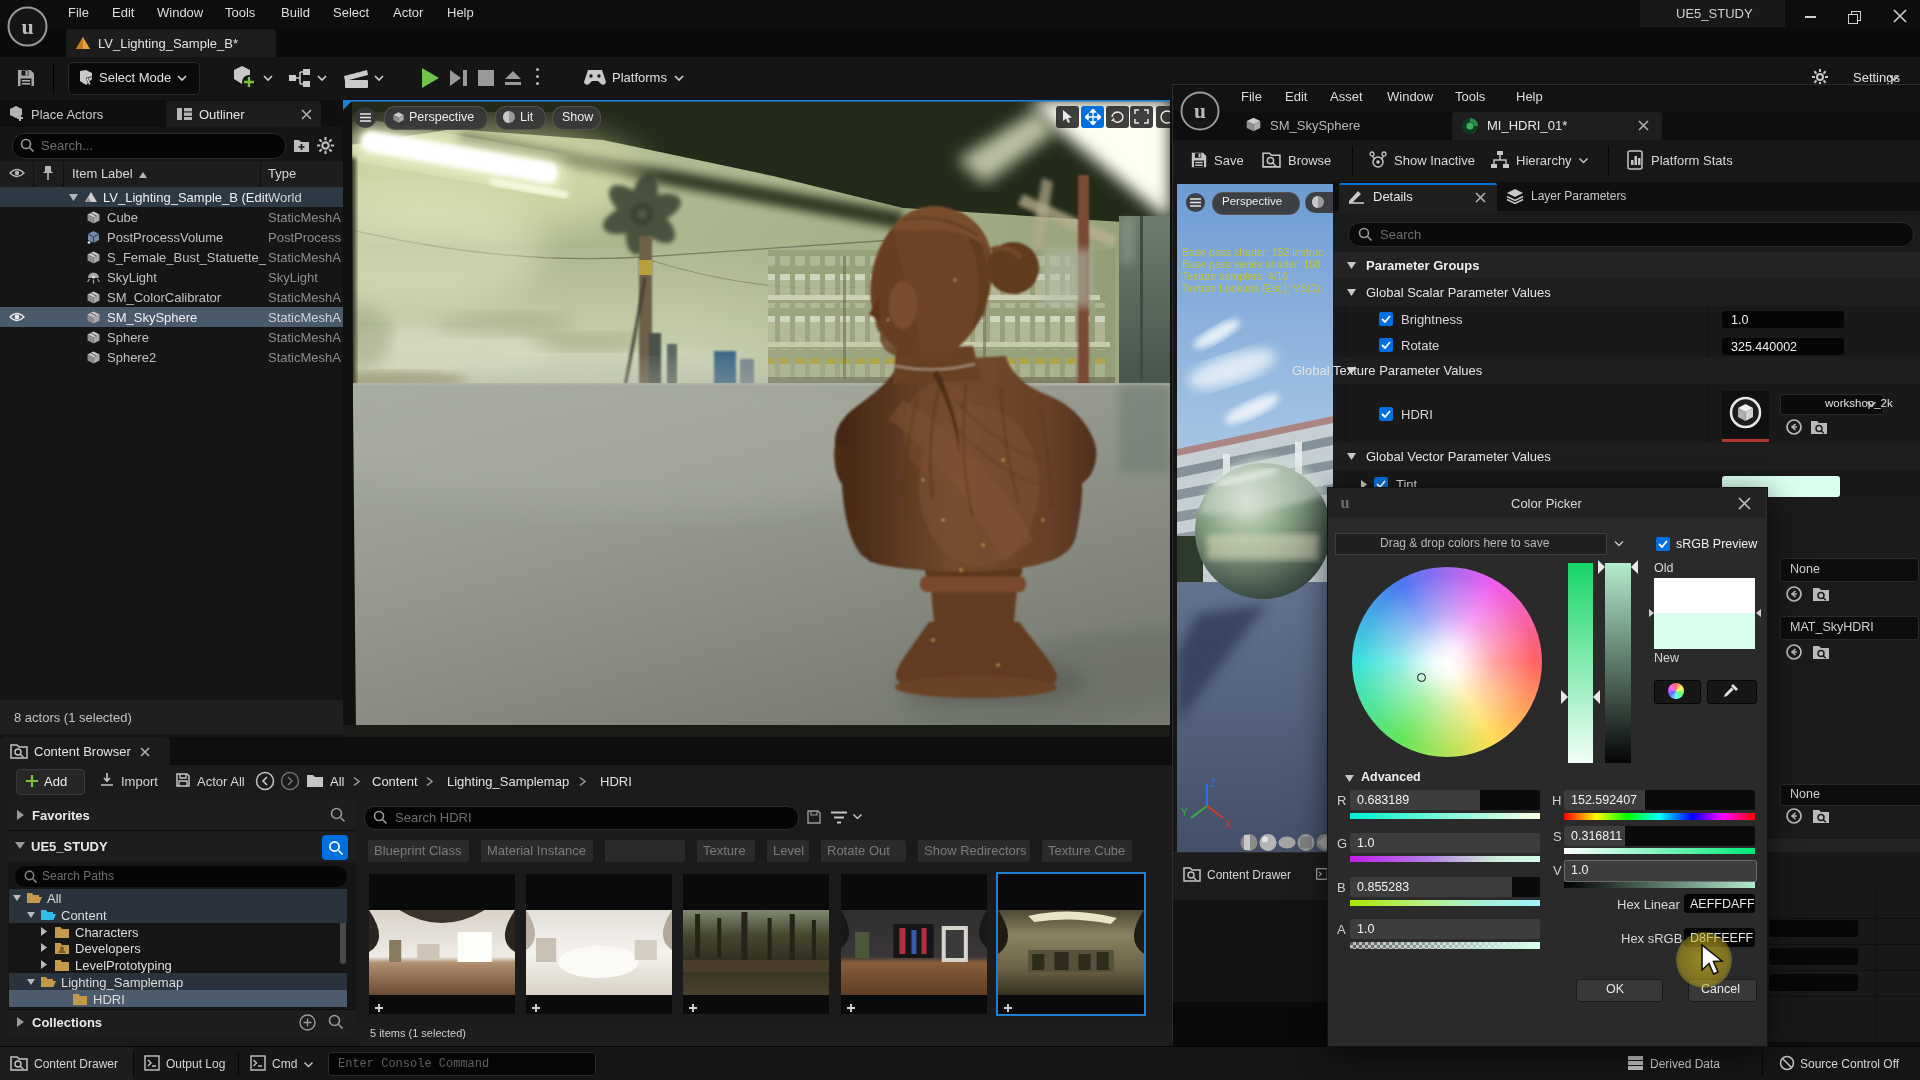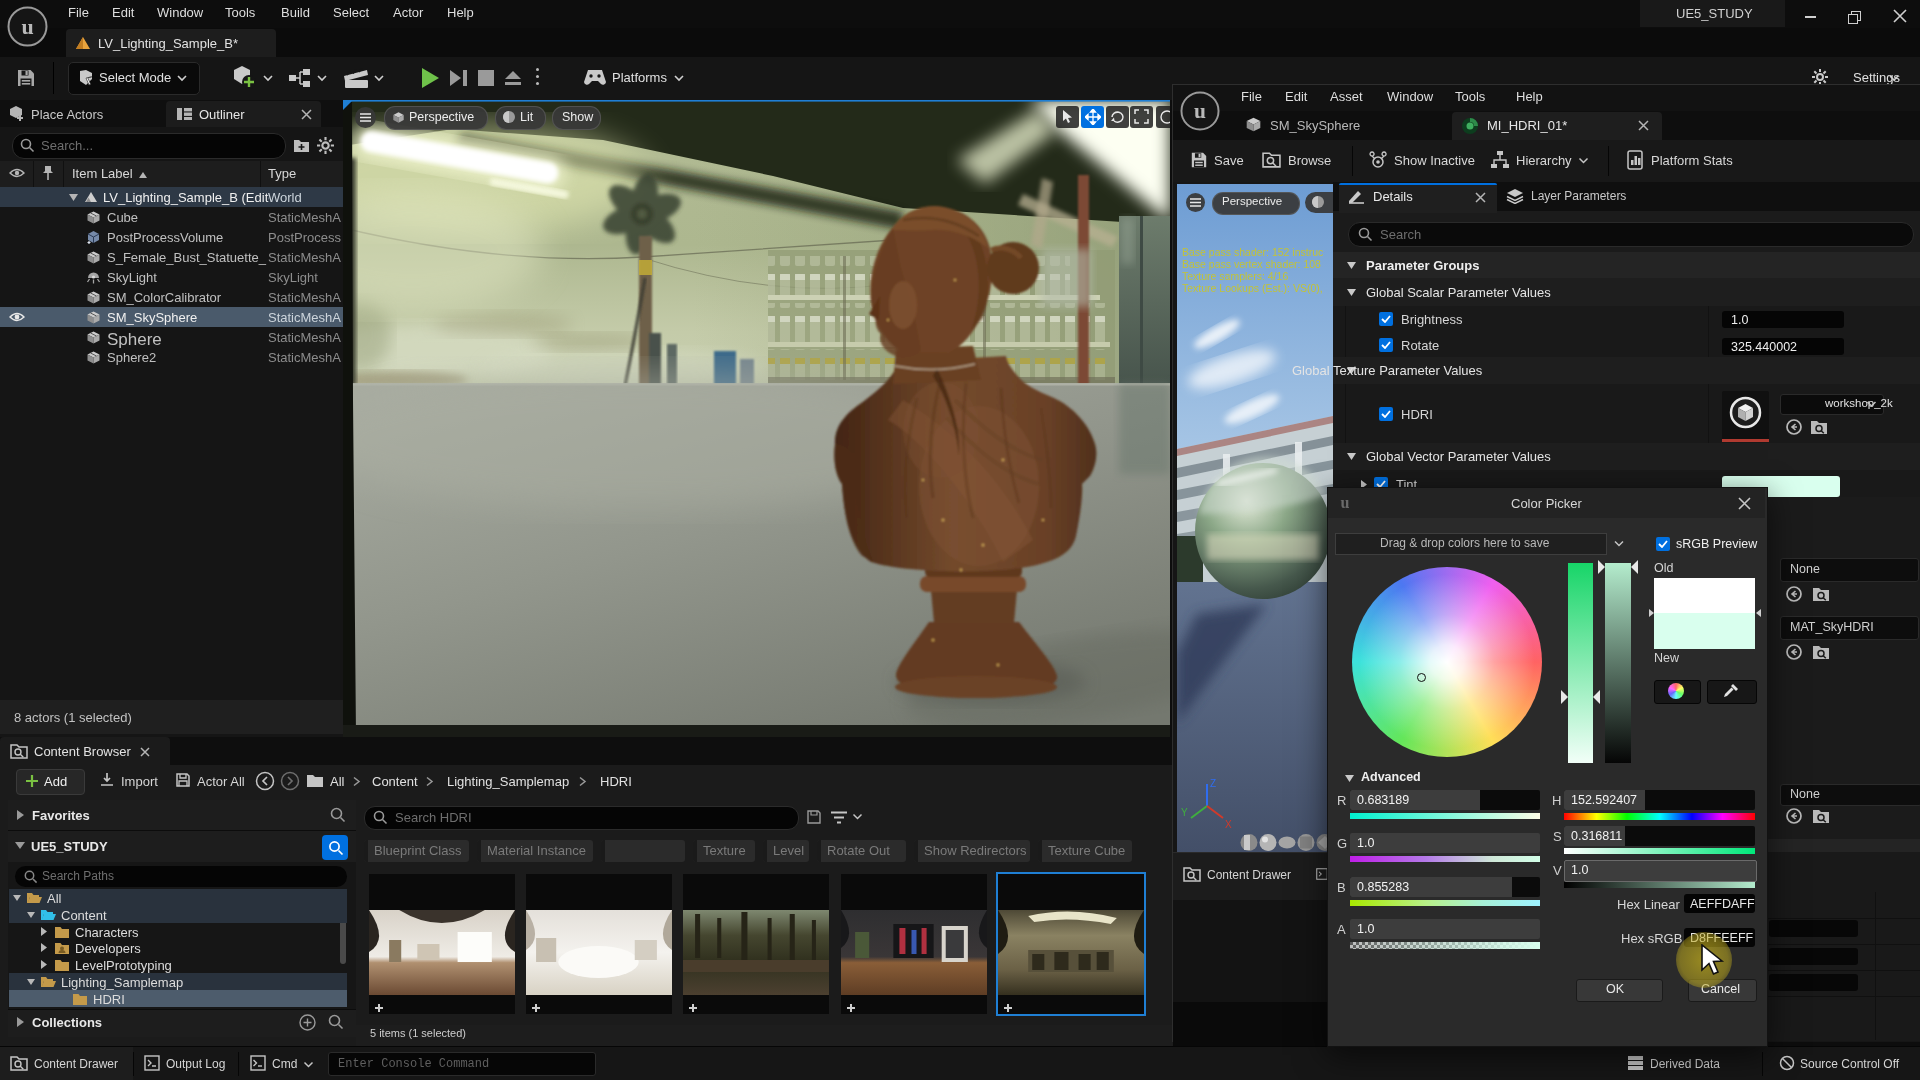--- a/index.html
+++ b/index.html
@@ -1082,21 +1082,21 @@
     <svg class="ab" style="left:9px;top:311px" width="16" height="12" viewBox="0 0 16 12">
       <path d="M1 6 Q8 -1 15 6 Q8 13 1 6 Z" fill="none" stroke="#e8e8e8" stroke-width="1.4"></path>
       <circle cx="8" cy="6" r="2.4" fill="#e8e8e8"></circle>
     </svg>
     <svg class="ab" style="left:86px;top:330px" width="15" height="15" viewBox="0 0 15 15">
       <path d="M1.5 4.5 L7.5 1.5 L13.5 4.5 L7.5 7.5 Z" fill="#cbcbcb"></path>
       <path d="M1.5 4.5 L7.5 7.5 L7.5 13.5 L1.5 10.5 Z" fill="#8e8e8e"></path>
       <path d="M13.5 4.5 L7.5 7.5 L7.5 13.5 L13.5 10.5 Z" fill="#aaaaaa"></path>
       <path d="M4.5 3 L10.5 6" stroke="#5a5a5a" stroke-width="1"></path>
     </svg>
-    <div class="tx" style="left:107px;top:330px;color:#c0c0c0;font-size:17px;">Sphere</div>
+    <div class="tx" style="left:107px;top:330px;color:#c0c0c0;font-size:13px;">Sphere</div>
     <div class="tx" style="left:268px;top:330px;color:#8d8d8d;font-size:13px;width:74px;overflow:hidden;">StaticMeshA</div>
     <svg class="ab" style="left:86px;top:350px" width="15" height="15" viewBox="0 0 15 15">
       <path d="M1.5 4.5 L7.5 1.5 L13.5 4.5 L7.5 7.5 Z" fill="#cbcbcb"></path>
       <path d="M1.5 4.5 L7.5 7.5 L7.5 13.5 L1.5 10.5 Z" fill="#8e8e8e"></path>
       <path d="M13.5 4.5 L7.5 7.5 L7.5 13.5 L13.5 10.5 Z" fill="#aaaaaa"></path>
       <path d="M4.5 3 L10.5 6" stroke="#5a5a5a" stroke-width="1"></path>
     </svg>
     <div class="tx" style="left:107px;top:350px;color:#c0c0c0;font-size:13px;">Sphere2</div>
     <div class="tx" style="left:268px;top:350px;color:#8d8d8d;font-size:13px;width:74px;overflow:hidden;">StaticMeshA</div>
     <div class="ab" style="left:9px;top:889px;width:338px;height:17px;background:#29323d;"></div>

